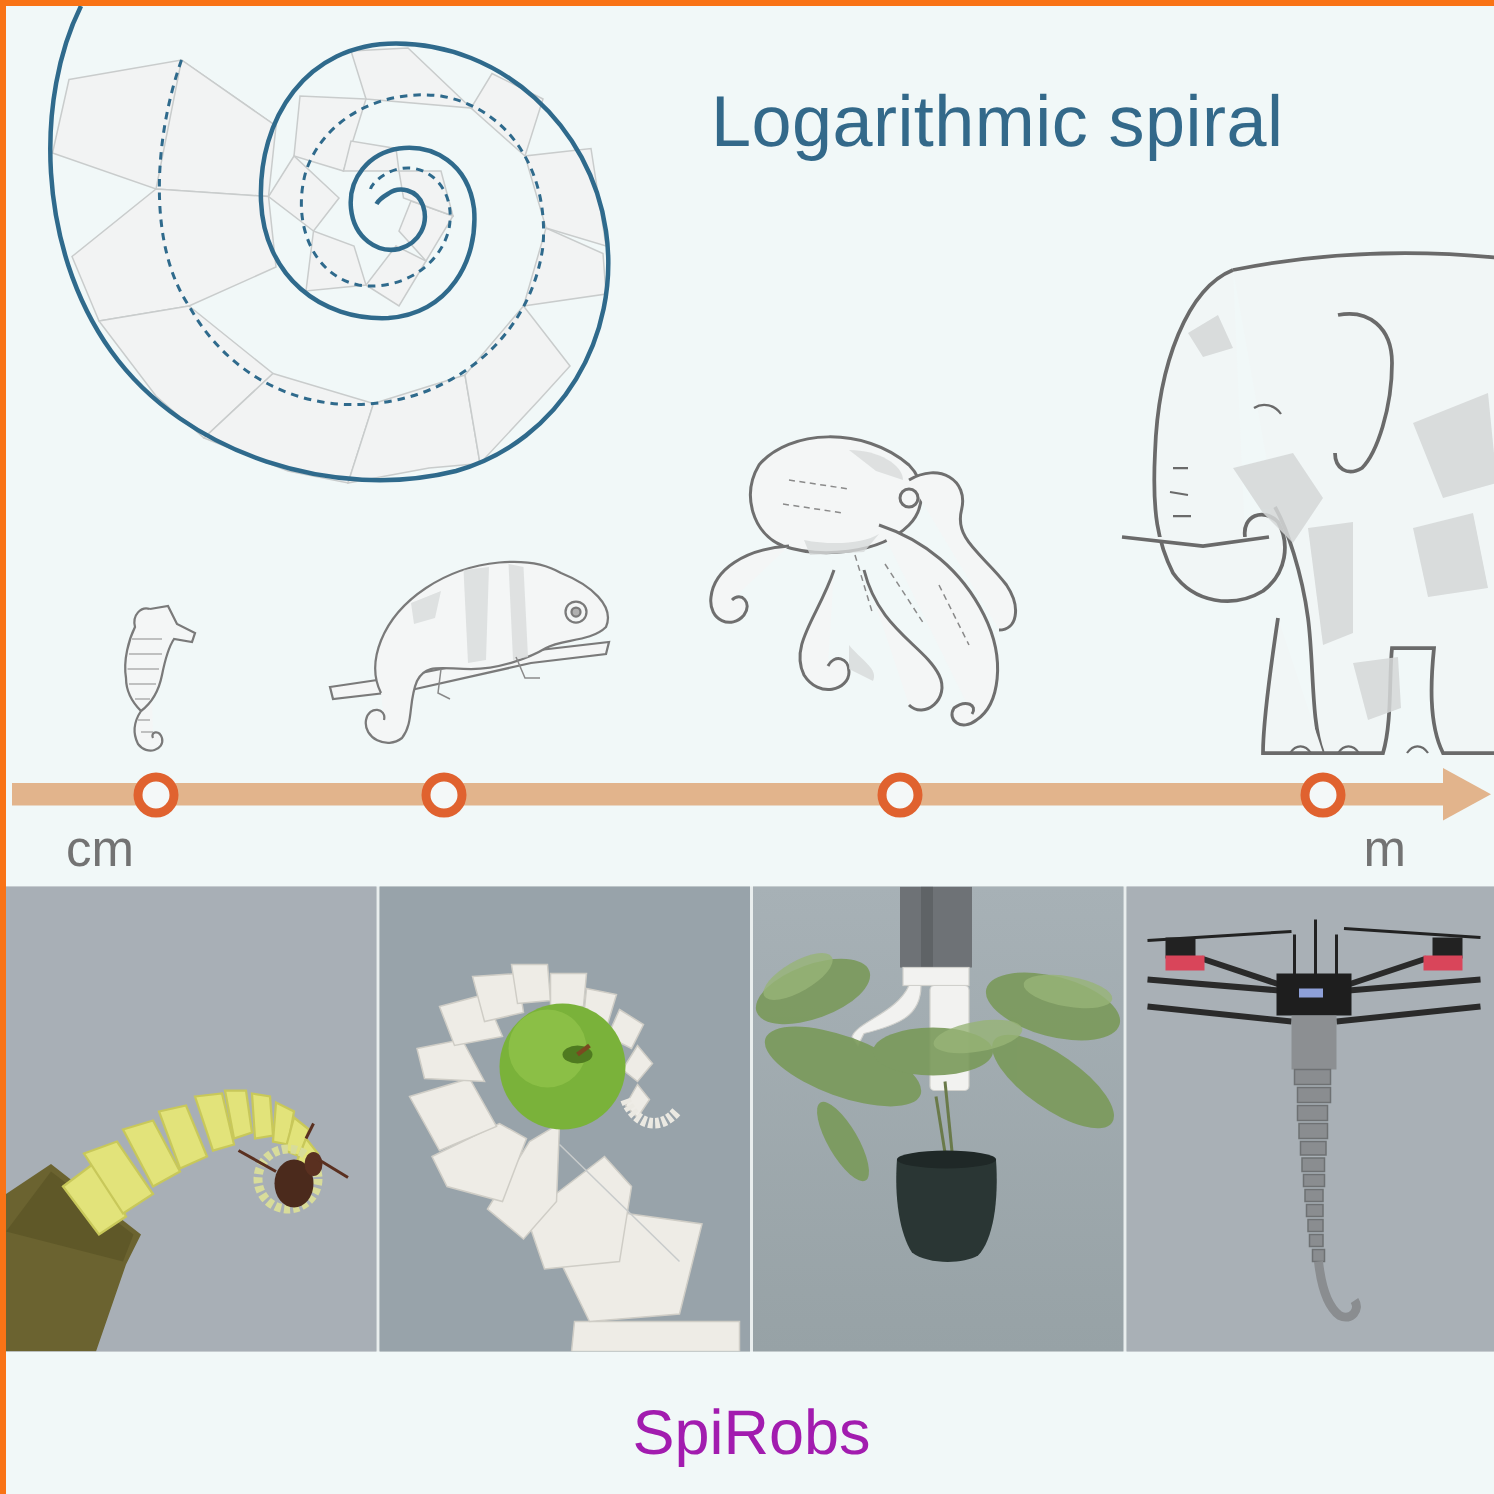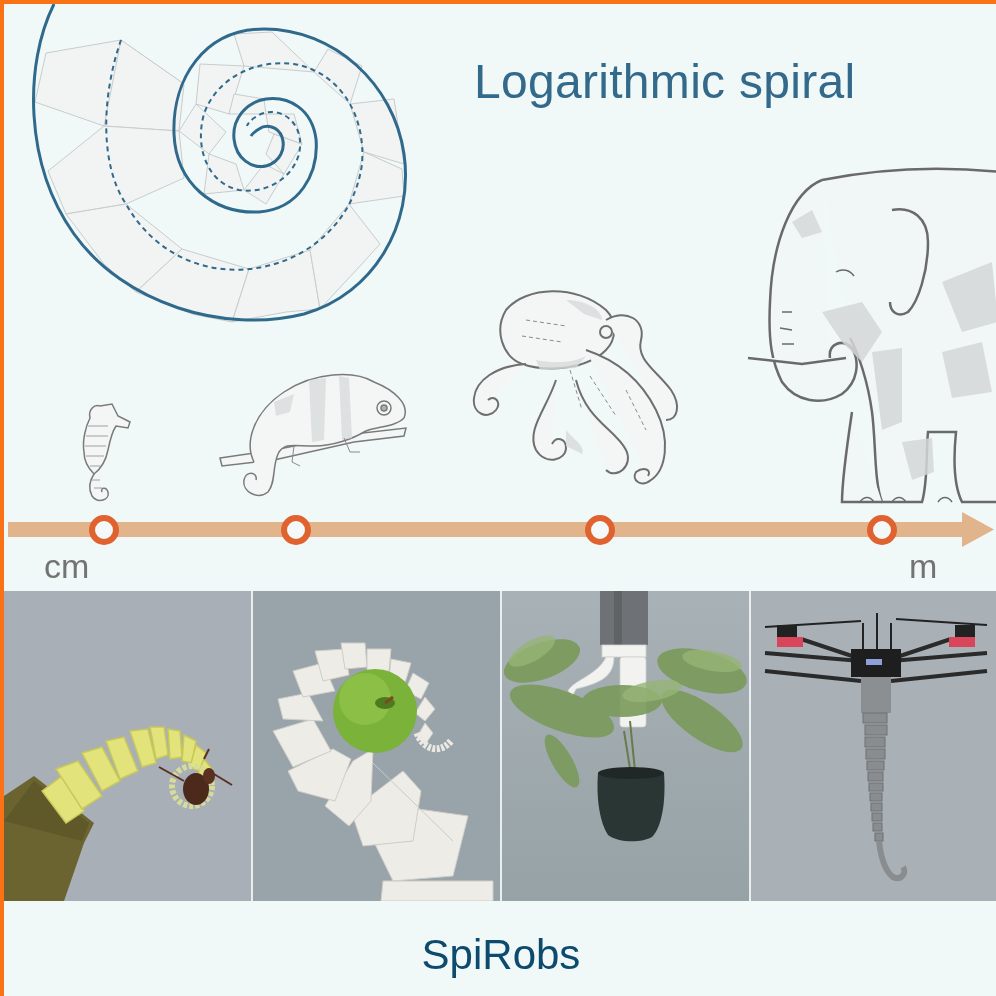--- a/index.html
+++ b/index.html
@@ -8,21 +8,21 @@
   .top { position: absolute; left: 0; top: 0; width: 994px; height: 586px; }
   .title { position: absolute; left: 470px; top: 50px; font-size: 48px; color: #33698a; letter-spacing: 0.3px; }
   .spiral-svg { position: absolute; left: 0; top: 0; }
   .animal { position: absolute; }
   .scale-svg { position: absolute; left: 0; top: 490px; }
   .unit { position: absolute; top: 543px; font-size: 34px; color: #737373; }
   .photos { position: absolute; left: 0; top: 587px; width: 994px; height: 310px; display: flex; gap: 2px; background: #e9eeee; }
   .photo { position: relative; height: 310px; overflow: hidden; }
   .photo svg { position: absolute; left: 0; top: 0; }
   .footer { position: absolute; left: 0; top: 897px; width: 994px; height: 97px; display: flex; align-items: center; justify-content: center; }
-  .footer-title { font-size: 42px; color: #0c4a6e; margin-top: 10px; }
+  .footer-title { font-size: 42px; color: #a21caf; margin-top: 10px; }
 </style>
 </head>
 <body>
 
 <div class="frame">
 
   <div class="top">
 
     <svg class="spiral-svg" width="460" height="330" viewBox="0 0 460 330">
       <g fill="#f2f3f3" stroke="#c9cccc" stroke-width="1">

